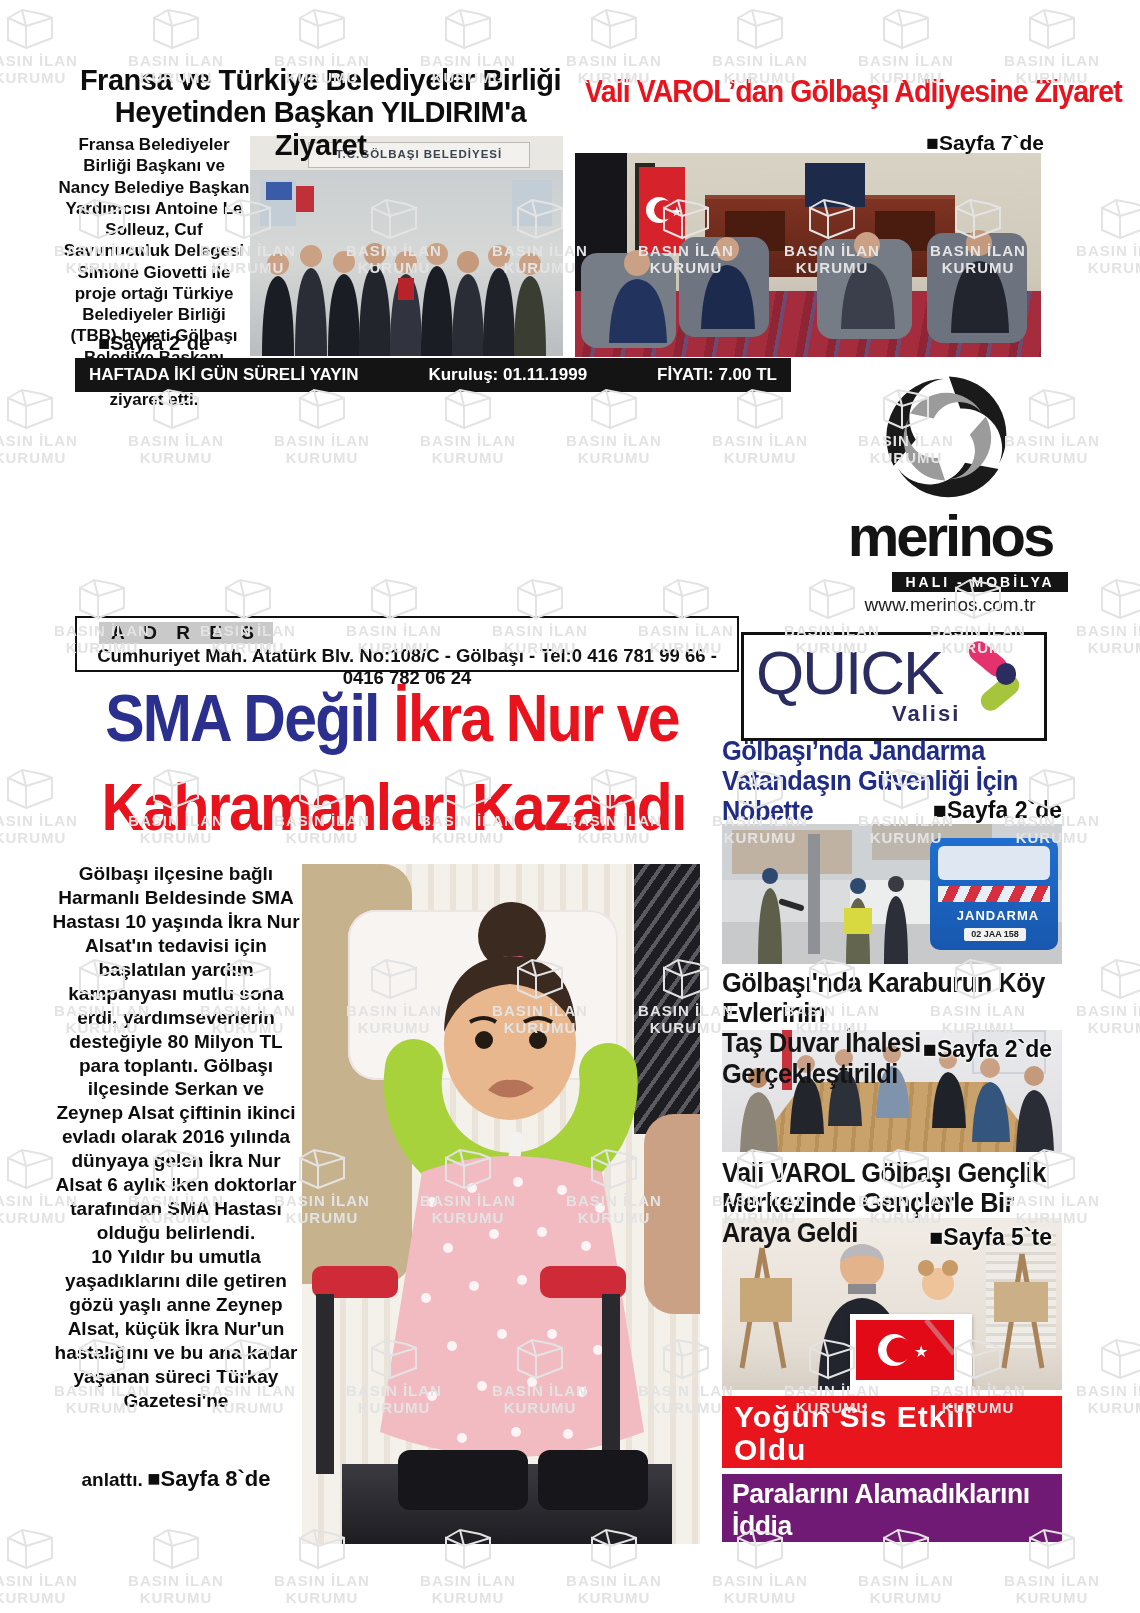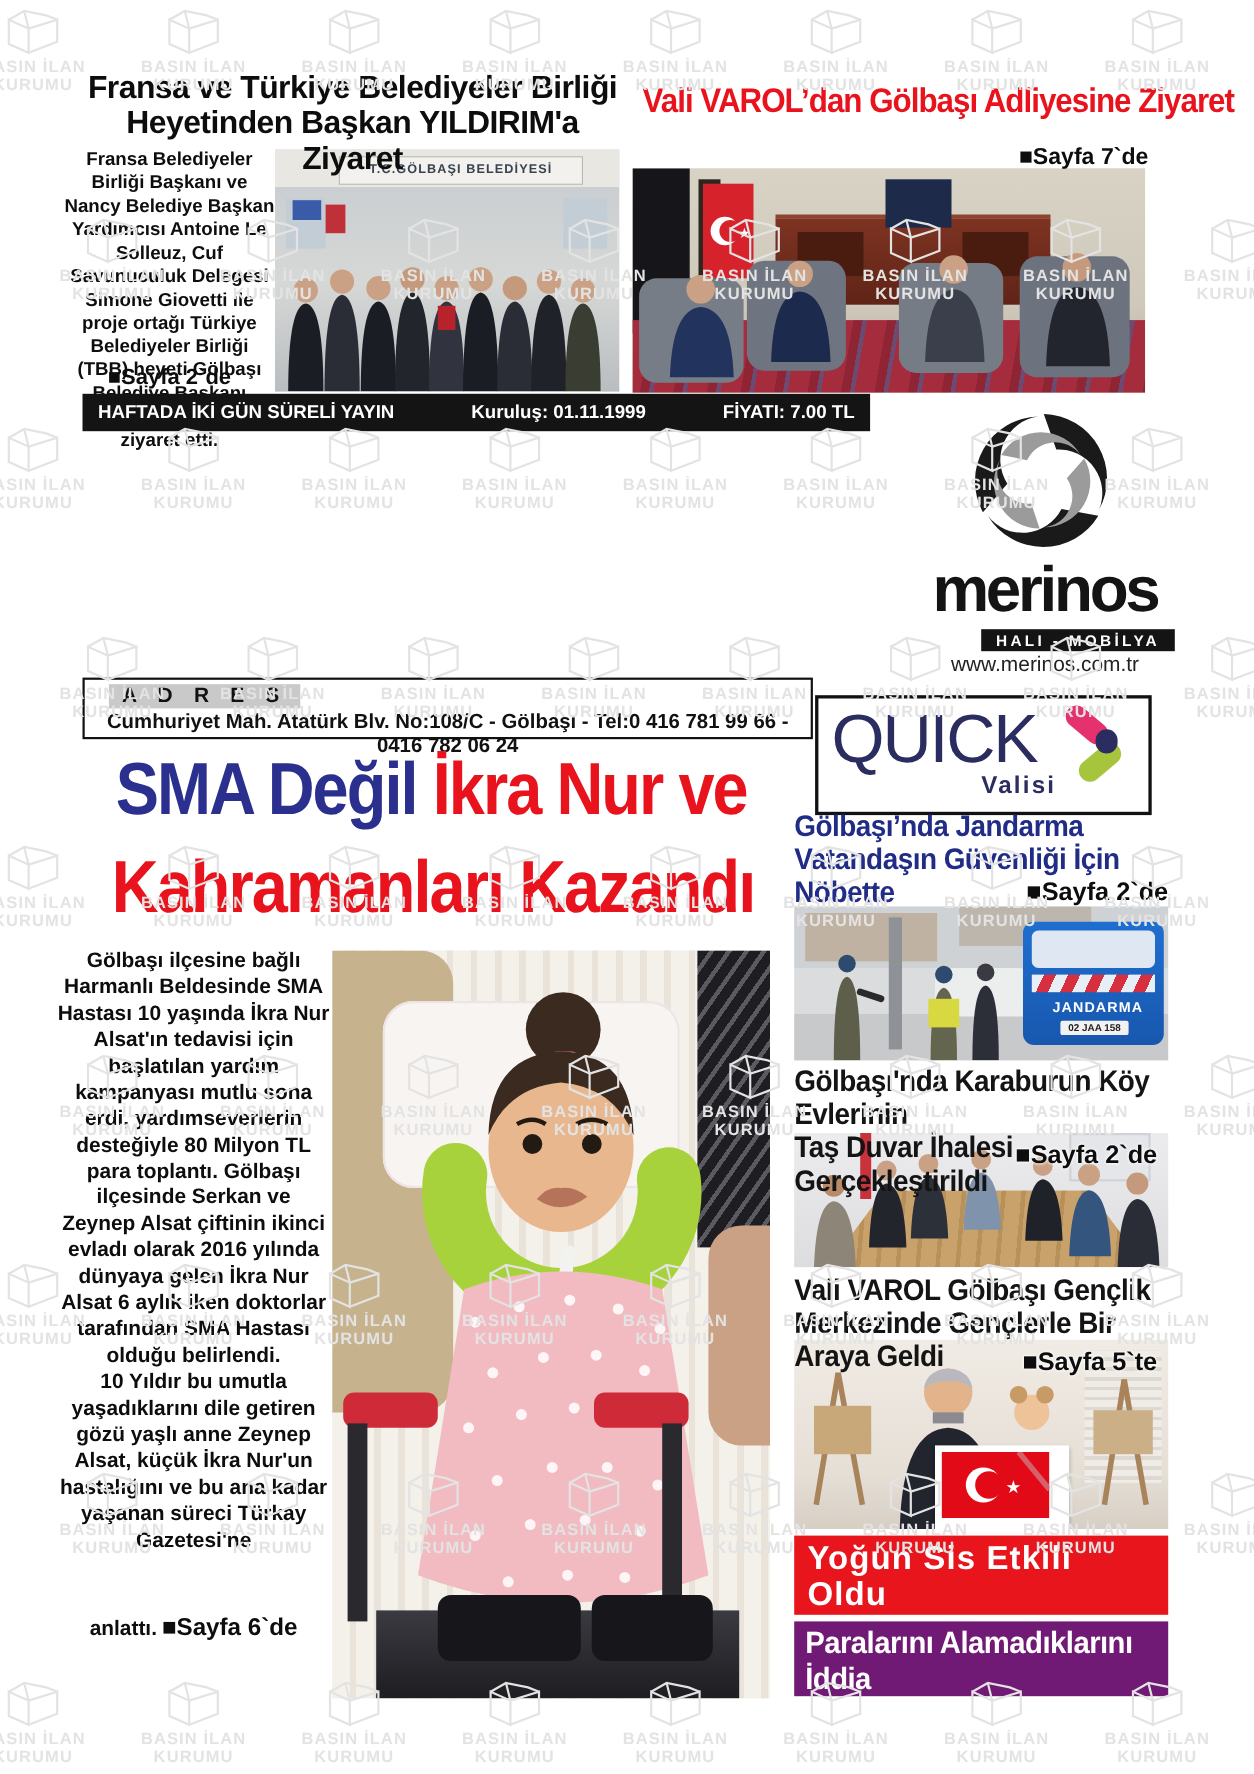--- a/index.html
+++ b/index.html
@@ -187,21 +187,21 @@
 
   <div class="txt" style="left:62px;top:684px;width:660px;text-align:center">
     <div class="main-hl"><span class="b">SMA Değil</span><span> </span><span class="r">İkra Nur ve</span></div>
     <div class="main-hl r" style="margin-top:22px;color:#e8131c">Kahramanları Kazandı</div>
   </div>
 
   <div class="txt leftcol" style="left:52px;top:862px;width:248px">Gölbaşı ilçesine bağlı Harmanlı Beldesinde SMA Hastası 10 yaşında İkra Nur Alsat'ın tedavisi için başlatılan yardım kampanyası mutlu sona erdi, yardımseverlerin desteğiyle 80 Milyon TL para toplantı. Gölbaşı ilçesinde Serkan ve Zeynep Alsat çiftinin ikinci evladı olarak 2016 yılında dünyaya gelen İkra Nur Alsat 6 aylık iken doktorlar tarafından SMA Hastası olduğu belirlendi.
 10 Yıldır bu umutla yaşadıklarını dile getiren gözü yaşlı anne Zeynep Alsat, küçük İkra Nur'un hastalığını ve bu ana kadar yaşanan süreci Türkay Gazetesi'ne</div>
   <div class="txt" style="left:52px;top:1466px;width:248px;text-align:center">
     <span class="leftcol" style="position:static">anlattı.</span>
-    <span class="pageref" style="font-size:22px">■Sayfa 6`de</span>
+    <span class="pageref" style="font-size:22px">■Sayfa 8`de</span>
   </div>
 
   <div class="photo" style="left:302px;top:864px;width:398px;height:680px;
               background:repeating-linear-gradient(90deg,#f4f0ea 0 16px,#e9e3da 16px 22px)">
     <div class="abs" style="left:0;top:0;width:110px;height:420px;background:#c7b28e;border-radius:0 30px 30px 0"></div>
     <div class="abs" style="left:46px;top:46px;width:270px;height:170px;background:#f8f4f2;border-radius:28px;
          box-shadow:inset 0 0 0 2px #eee4e6"></div>
 
     <div class="abs" style="right:0;top:0;width:66px;height:270px;
          background:repeating-linear-gradient(125deg,#1d1d22 0 9px,#5a5a60 9px 13px)"></div>

